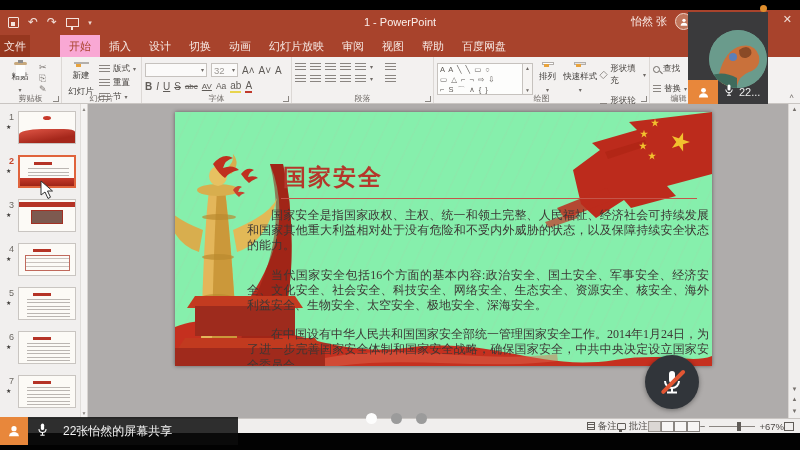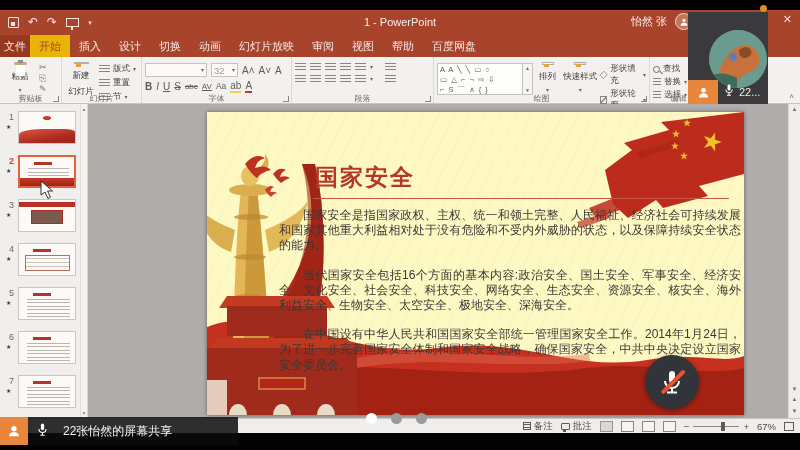--- a/index.html
+++ b/index.html
@@ -23,21 +23,21 @@
   .user-area { position:absolute; right:108px; top:3px; display:flex; align-items:center; gap:8px; }
   .user-name { font-size:11px; color:#FBEFEB; }
   .avatar-c { width:17px; height:17px; border-radius:50%; background:#C1765C; border:1px solid #EFD3C8;
               display:flex; align-items:center; justify-content:center; }
   .close-x { position:absolute; right:8px; top:3px; font-size:11px; color:#F0DDD6; }
 
   
   .tabrow { position:absolute; left:0; top:25px; width:100%; height:22px; background:#A8432C; display:flex; align-items:stretch; }
   .tab { font-size:11px; color:#F6E8E3; line-height:22px; padding:0 9px; white-space:nowrap; }
   .tab.file { background:#96371F; padding:0 4px; }
-  .tab.active { background:#eab308; color:#A8432C; }
+  .tab.active { background:#f9a8d4; color:#A8432C;margin-left:30px; }
   .searchbox { display:flex; align-items:center; gap:5px; margin-left:14px; color:#F6E8E3; font-size:11px; }
   .bulb { width:8px; height:8px; border:1.2px solid #F6E8E3; border-radius:50%; position:relative; }
   .bulb::after { content:""; position:absolute; left:2px; top:7px; width:2px; height:2px; background:#F6E8E3; }
 
   
   .ribbon { position:absolute; left:0; top:47px; width:100%; height:47px; background:#F3F1F0;
             border-bottom:1px solid #C9C5C2; display:flex; }
   .grp { position:relative; border-right:1px solid #DCD8D5; height:100%; padding:3px 3px 10px 3px; display:flex; gap:2px; }
   .grp-label { position:absolute; left:0; right:0; bottom:0; height:10px; text-align:center;
                font-size:8px; color:#6F6A66; }
@@ -60,21 +60,21 @@
            justify-content:space-between; padding:0 2px; font-size:9.5px; color:#9B9793; }
   .fbtn { font-size:10px; color:#5F5B57; line-height:11px; }
   .fbtn.b { font-weight:bold; } .fbtn.i { font-style:italic; } .fbtn.u { text-decoration:underline; }
   .fbtn.s { text-decoration:line-through; }
   .fbtn.colorA { border-bottom:2px solid #C0392B; }
   .fbtn.hl { border-bottom:2px solid #E8D44D; }
   .shapesbox { width:86px; height:32px; background:#FDFDFC; border:1px solid #C6C2BE; padding:1px 2px;
                font-size:7.5px; color:#5F5B57; line-height:10px; letter-spacing:1px; overflow:hidden; }
   .gal-scroll { width:10px; height:32px; border:1px solid #C6C2BE; border-left:none; background:#F6F4F2;
                 display:flex; flex-direction:column; align-items:center; justify-content:space-between; padding:1px 0; font-size:5px; color:#6f6a66; }
-  .stack3 { display:flex; flex-direction:column; gap:1px; padding-top:3px; }
+  .stack3 { display:flex; flex-direction:column; gap:8px; padding-top:3px; }
   .sh-ic { width:8px; height:8px; border:1px solid #8A8581; display:inline-block; }
   .sh-ic.diamond { transform:rotate(45deg) scale(.8); }
   .sh-ic.outl { background:linear-gradient(135deg,transparent 45%,#8A8581 45% 55%,transparent 55%); }
   .search-ic { width:7px; height:7px; border:1.3px solid #6F6A66; border-radius:50%; position:relative; display:inline-block; }
   .search-ic::after { content:""; position:absolute; left:5px; top:5px; width:4px; height:1.3px; background:#6F6A66; transform:rotate(45deg); }
   .collapse-caret { position:absolute; right:6px; bottom:2px; font-size:8px; color:#76716C; }
 
   
   .main { position:absolute; left:0; top:94px; width:100%; height:314px; }
   .thumbs { position:absolute; left:0; top:0; width:88px; height:100%; background:#F1EFEE; border-right:1px solid #D8D4D1; }
@@ -96,33 +96,33 @@
   .mini-sky { position:absolute; top:4px; left:24px; width:8px; height:4px; background:#C7392A; border-radius:50%; }
   .tscroll { position:absolute; right:0; top:0; width:7px; height:100%; background:#F5F3F2; border-left:1px solid #E0DDDA;
              display:flex; flex-direction:column; justify-content:space-between; align-items:center; font-size:5px; color:#8A8581; padding:2px 0; }
 
   .canvas { position:absolute; left:88px; top:0; right:12px; bottom:0; background:#AFACAB; }
   .vscroll { position:absolute; right:0; top:0; width:12px; bottom:0; background:#F0EEED; border-left:1px solid #DAD6D3;
              display:flex; flex-direction:column; align-items:center; font-size:6px; color:#75706C; }
   .vscroll .dn { position:absolute; bottom:26px; } .vscroll .pv { position:absolute; bottom:16px; } .vscroll .nx { position:absolute; bottom:4px; }
 
   
-  .slide { position:absolute; left:87px; top:8px; width:537px; height:303px; background:#fef9c3;
-           box-shadow:0 0 4px rgba(0,0,0,.45); overflow:hidden;margin-left:32px; }
+  .slide { position:absolute; left:87px; top:8px; width:537px; height:254px; background:#86efac;
+           box-shadow:0 0 4px rgba(0,0,0,.45); overflow:hidden; }
   .slide-tex { position:absolute; inset:0; background:repeating-linear-gradient(115deg,rgba(190,180,160,.07) 0 2px,transparent 2px 14px); }
   .s-title { position:absolute; left:108px; top:50px; font-size:23px; font-weight:bold; color:#B5372B; letter-spacing:2px; }
   .s-underline { position:absolute; left:106px; top:86px; width:416px; height:1px; background:#C4564A; }
   .s-text { position:absolute; left:72px; top:96px; width:462px; font-size:12px; line-height:15.2px;
-            color:#3C3734; text-align:justify; }
+            color:#3C3734; text-align:justify;font-family:Liberation Serif, serif; }
   .s-text p { text-indent:2em; margin-bottom:14px; }
   .decor { position:absolute; inset:0; pointer-events:none; }
 
   
   .statusbar { position:absolute; left:0; top:408px; width:100%; height:15px; background:#F0EEED; border-top:1px solid #C9C5C2;
-               display:flex; align-items:center; justify-content:flex-end; gap:8px; padding-right:6px;
+               display:flex; align-items:center; justify-content:flex-end; padding-right:6px;
                font-size:9.5px; color:#4E4A47; }
   .sb-item { display:flex; align-items:center; gap:3px; }
   .ic-notes { width:8px; height:8px; border:1px solid #5F5B57; background:repeating-linear-gradient(to bottom,transparent 0 1px,#5F5B57 1px 2px,transparent 2px 3px); }
   .ic-comm { width:9px; height:7px; border:1px solid #5F5B57; border-radius:1px; position:relative; }
   .ic-comm::after { content:""; position:absolute; left:1px; top:6px; width:3px; height:2px; background:#5F5B57; }
   .view-ic { width:13px; height:11px; border:1px solid #8A8581; background:#F7F5F4; display:flex; align-items:center; justify-content:center; font-size:7px; color:#5F5B57; }
   .view-ic.on { background:#DBD7D4; border-color:#9a958f; }
   .zoomer { display:flex; align-items:center; gap:4px; }
   .ztrack { position:relative; width:46px; height:1px; background:#8A8581; }
   .zthumb { position:absolute; left:60%; top:-4px; width:4px; height:9px; background:#5F5B57; }

